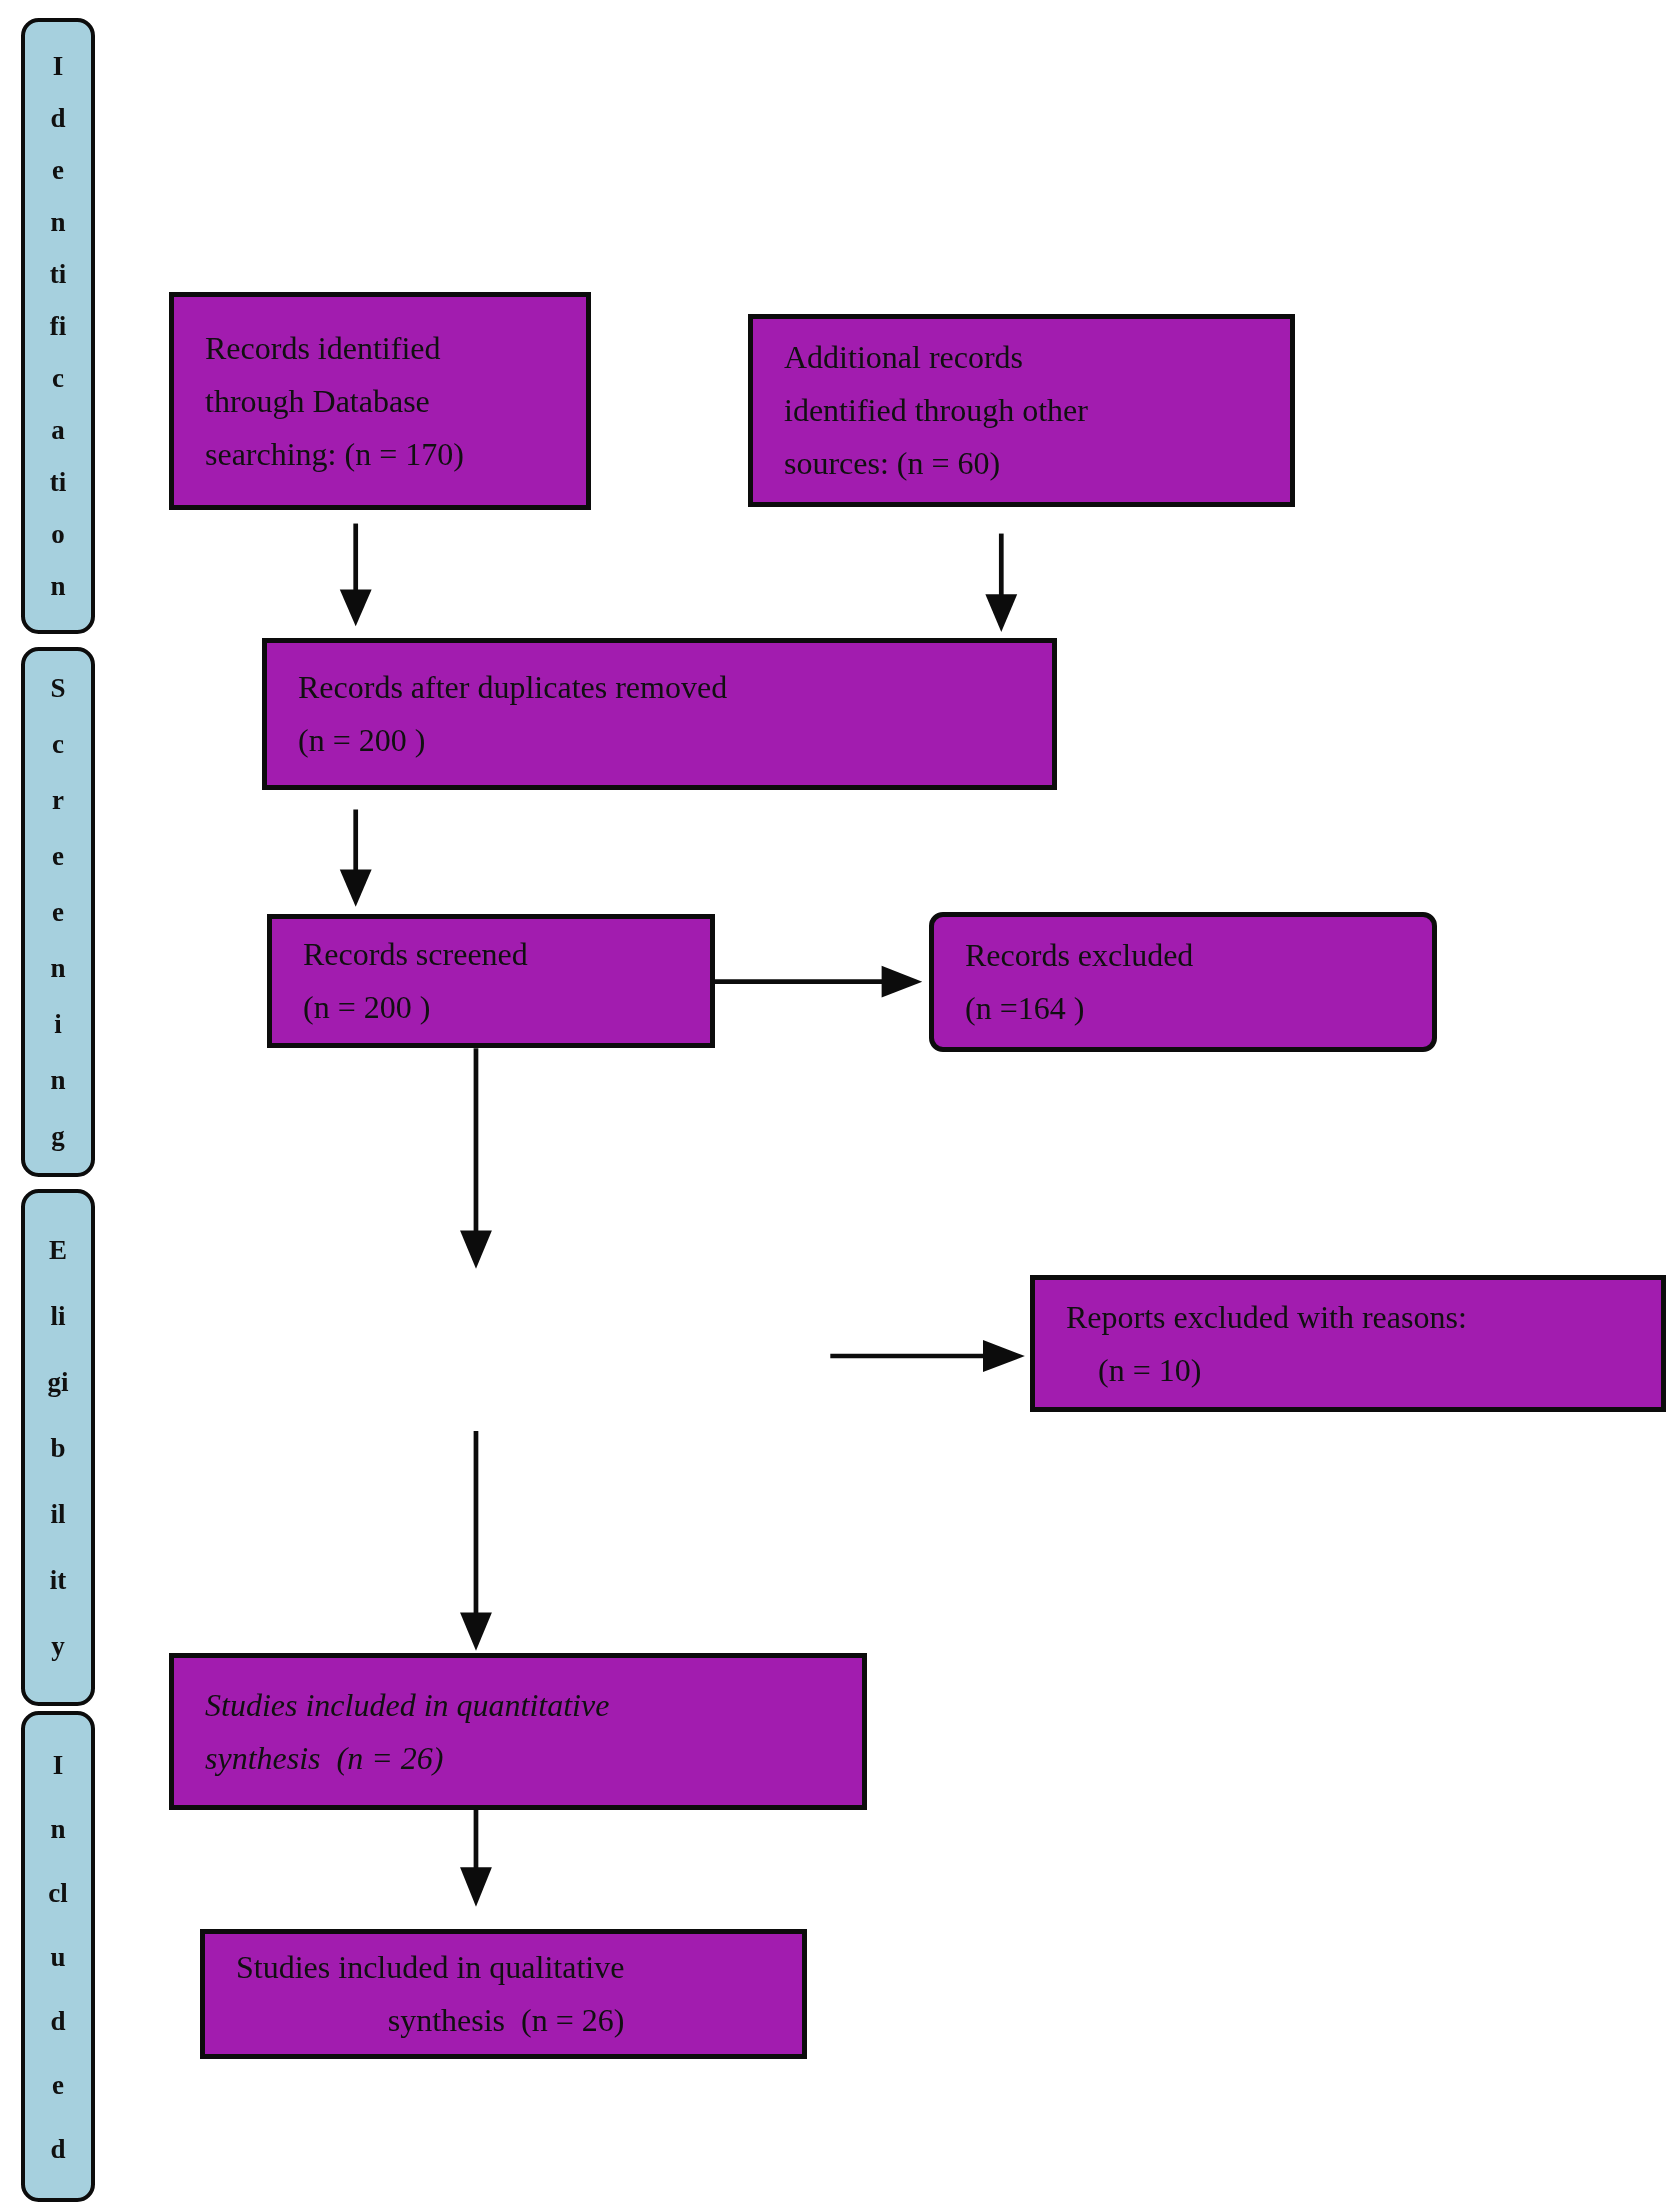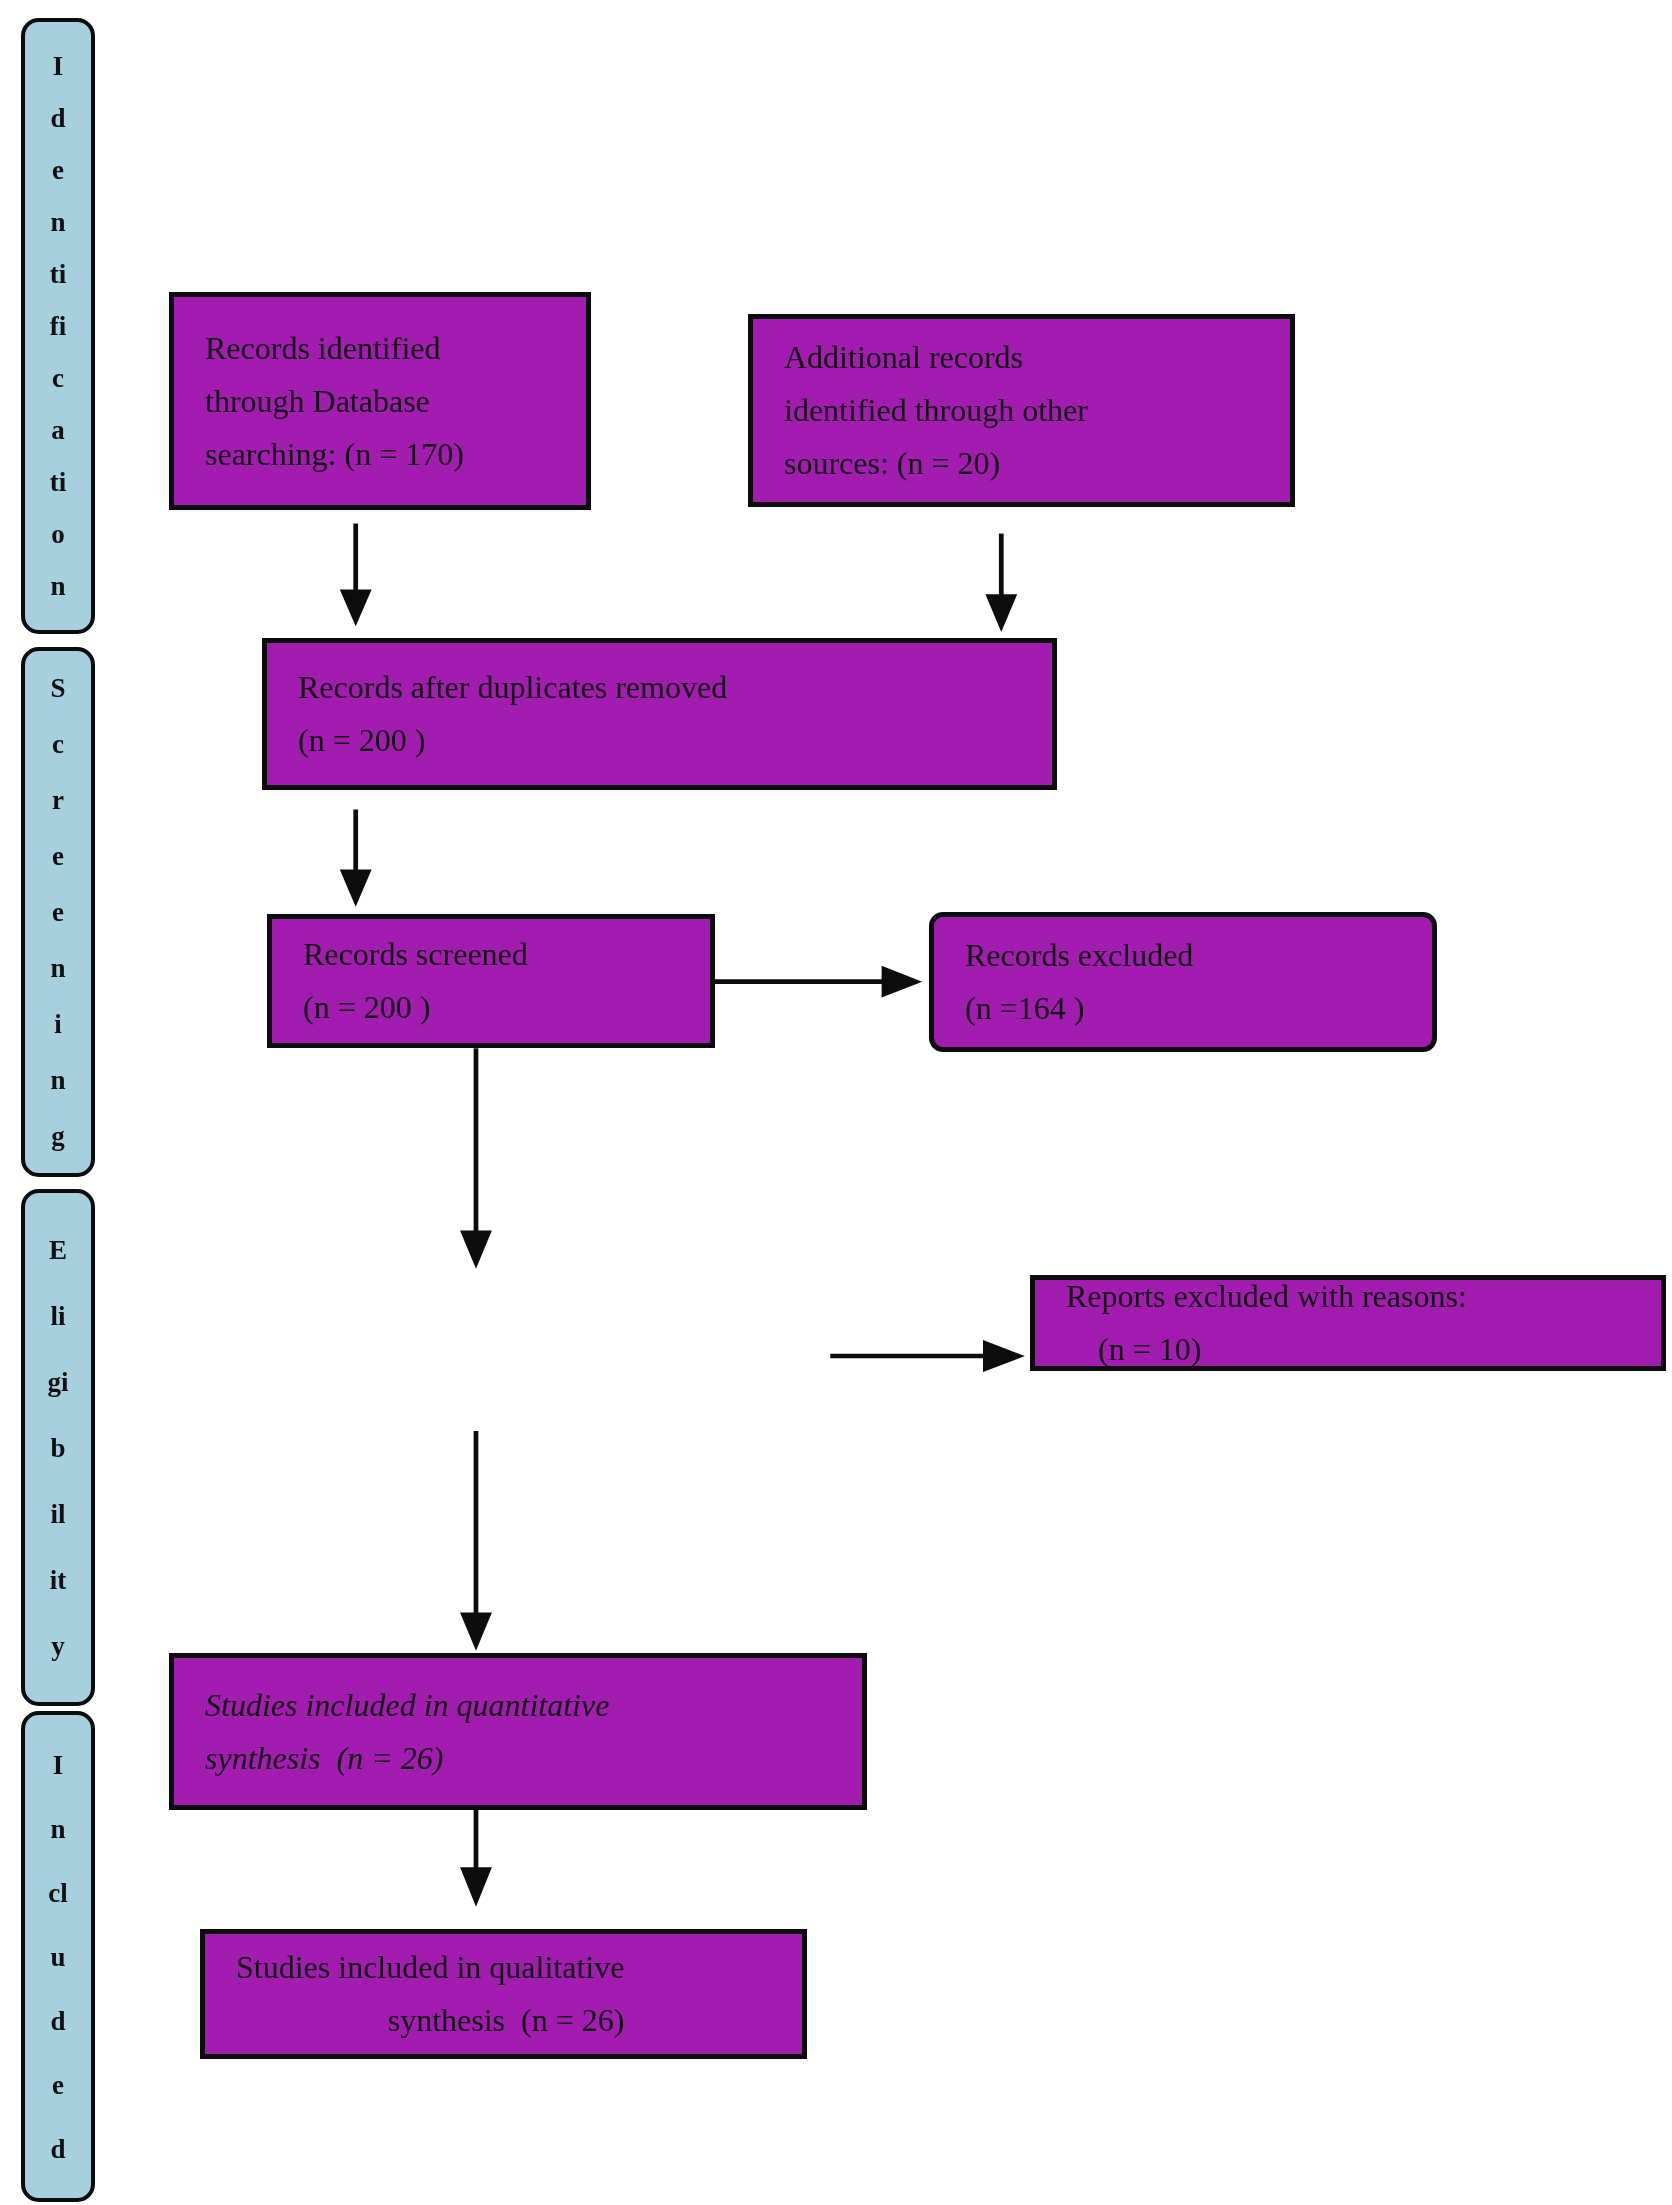--- a/index.html
+++ b/index.html
@@ -52,21 +52,21 @@
     white-space: pre-wrap;
     padding-left: 31px;
     padding-right: 11.8px;
   }
   #box-records-identified     { left: 169px;  top: 292px;  width: 422px;  height: 218px; }
   #box-additional-records     { left: 748px; top: 314px;  width: 547px;  height: 193px; }
   #box-duplicates-removed     { left: 262px;  top: 638px; width: 795px; height: 152px; }
   #box-records-screened       { left: 267px;  top: 914px; width: 448px;  height: 134px; }
   #box-records-excluded       { left: 929px; top: 912px; width: 508px;  height: 140px; border-radius: 14px; }
   #box-reports-assessed       { left: 218px;  top: 1275px; width: 612px; height: 156px; }
-  #box-reports-excluded       { left: 1030px; top: 1275px; width: 636px; height: 96px; }
+  #box-reports-excluded       { left: 1030px; top: 1275px; width: 636px; height: 137px; }
   #box-quantitative-synthesis { left: 169px;  top: 1653px; width: 698px; height: 157px; font-style: italic; }
   #box-qualitative-synthesis  { left: 200px;  top: 1929px; width: 607px; height: 130px; text-align: right; }
 
   
   #arrows {
     position: absolute;
     left: 0; top: 0;
     width: 1673px;
     height: 2205px;
     pointer-events: none;
@@ -112,21 +112,21 @@
 u
 d
 e
 d</div>
 
   <div class="fbox" id="box-records-identified">Records identified
 through Database
 searching: (n = 170)</div>
   <div class="fbox" id="box-additional-records">Additional records
 identified through other
-sources: (n = 20)</div>
+sources: (n = 60)</div>
   <div class="fbox" id="box-duplicates-removed">Records after duplicates removed
 (n = 200 )</div>
   <div class="fbox" id="box-records-screened">Records screened
 (n = 200 )</div>
   <div class="fbox" id="box-records-excluded">Records excluded
 (n =164 )</div>
   <div class="fbox" id="box-reports-excluded">Reports excluded with reasons:
     (n = 10)</div>
   <div class="fbox" id="box-quantitative-synthesis">Studies included in quantitative
 synthesis  (n = 26)</div>

